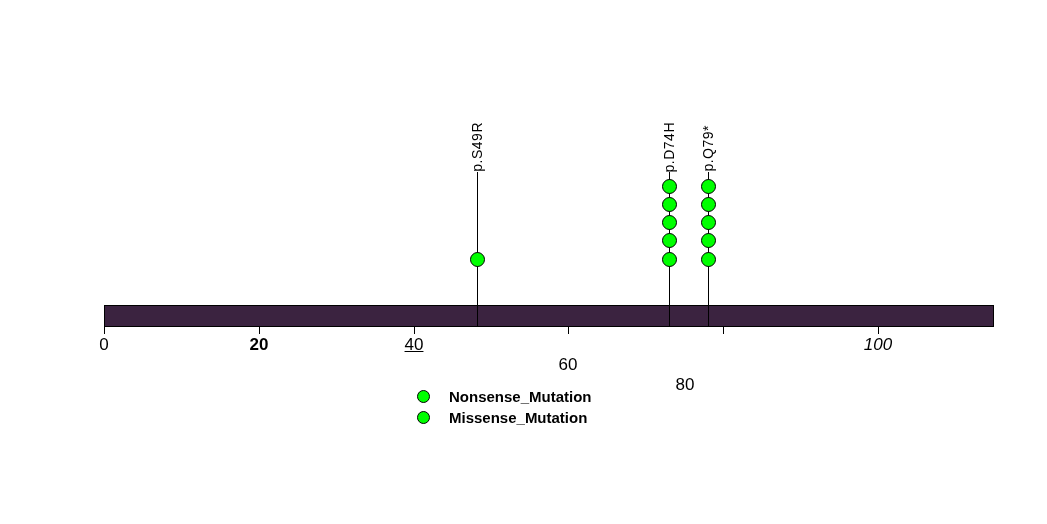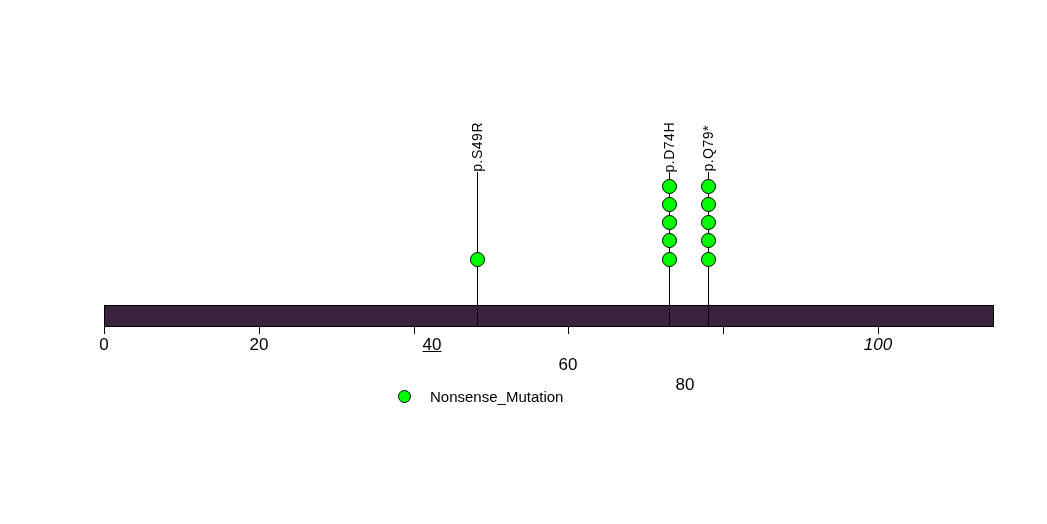--- a/index.html
+++ b/index.html
@@ -50,23 +50,24 @@
     position: absolute;
     writing-mode: vertical-rl;
     transform: translateX(-50%) rotate(180deg);
     font-size: 14px;
     line-height: 16px;
     letter-spacing: 0.5px;
     white-space: nowrap;
   }
   .legend {
     position: absolute;
-    left: 398px;
+    left: 417px;
     top 386px;
     top: 386px;
+    font-weight: bold;
   }
   .legend-item {
     display: flex;
     align-items: center;
     height: 21px;
   }
   .legend-marker {
     box-sizing: border-box;
     width: 13px;
     height: 13px;
@@ -83,23 +84,23 @@
 </style>
 </head>
 <body>
 
 <div class="figure">
   <div id="plot-area">
       <div class="protein-bar" style="left: 104px; top: 305px; width: 890.1px; height: 22px; background: rgb(59, 35, 64); border-color: rgb(0, 0, 0);"></div>
       <div class="axis-tick" style="left: 104px; top: 327px; height: 7px;"></div>
       <div class="axis-tick-label" style="left: 104px; top: 336px;">0</div>
       <div class="axis-tick" style="left: 259px; top: 327px; height: 7px;"></div>
-      <div class="axis-tick-label" style="left: 259px; top: 336px;">20</div>
+      <div class="axis-tick-label" style="left: 259px; top: 336px; font-weight: bold;">20</div>
       <div class="axis-tick" style="left: 414px; top: 327px; height: 7px;"></div>
-      <div class="axis-tick-label" style="left: 432px; top: 336px; text-decoration: underline;">40</div>
+      <div class="axis-tick-label" style="left: 414px; top: 336px; text-decoration: underline;">40</div>
       <div class="axis-tick" style="left: 568px; top: 327px; height: 7px;"></div>
       <div class="axis-tick-label" style="left: 568px; top: 356px;">60</div>
       <div class="axis-tick" style="left: 723px; top: 327px; height: 7px;"></div>
       <div class="axis-tick-label" style="left: 685px; top: 336px; margin-top: 40px;">80</div>
       <div class="axis-tick" style="left: 878px; top: 327px; height: 7px;"></div>
       <div class="axis-tick-label" style="left: 878px; top: 336px; font-style: italic;">100</div>
       <div class="mutation-stick" style="left: 477px; top: 172px; height: 155px;"></div>
       <div class="mutation-circle" style="left: 470px; top: 251.5px; background: rgb(0, 255, 0);"></div>
       <div class="mutation-label" style="left: 477px; bottom: 352px;">p.S49R</div>
       <div class="mutation-stick" style="left: 669px; top: 172px; height: 155px;"></div>
@@ -115,14 +116,18 @@
       <div class="mutation-circle" style="left: 701px; top: 215px; background: rgb(0, 255, 0);"></div>
       <div class="mutation-circle" style="left: 701px; top: 196.75px; background: rgb(0, 255, 0);"></div>
       <div class="mutation-circle" style="left: 701px; top: 178.5px; background: rgb(0, 255, 0);"></div>
       <div class="mutation-label" style="left: 708px; bottom: 352px;">p.Q79*</div>
     </div>
   <div class="legend" id="legend">
       <div class="legend-item">
         <div class="legend-marker" style="background: rgb(0, 255, 0);"></div>
         <div class="legend-label">Nonsense_Mutation</div>
       </div>
+      <div class="legend-item">
+        <div class="legend-marker" style="background: rgb(0, 255, 0);"></div>
+        <div class="legend-label">Missense_Mutation</div>
+      </div>
     </div>
 </div>
 
 </body></html>

